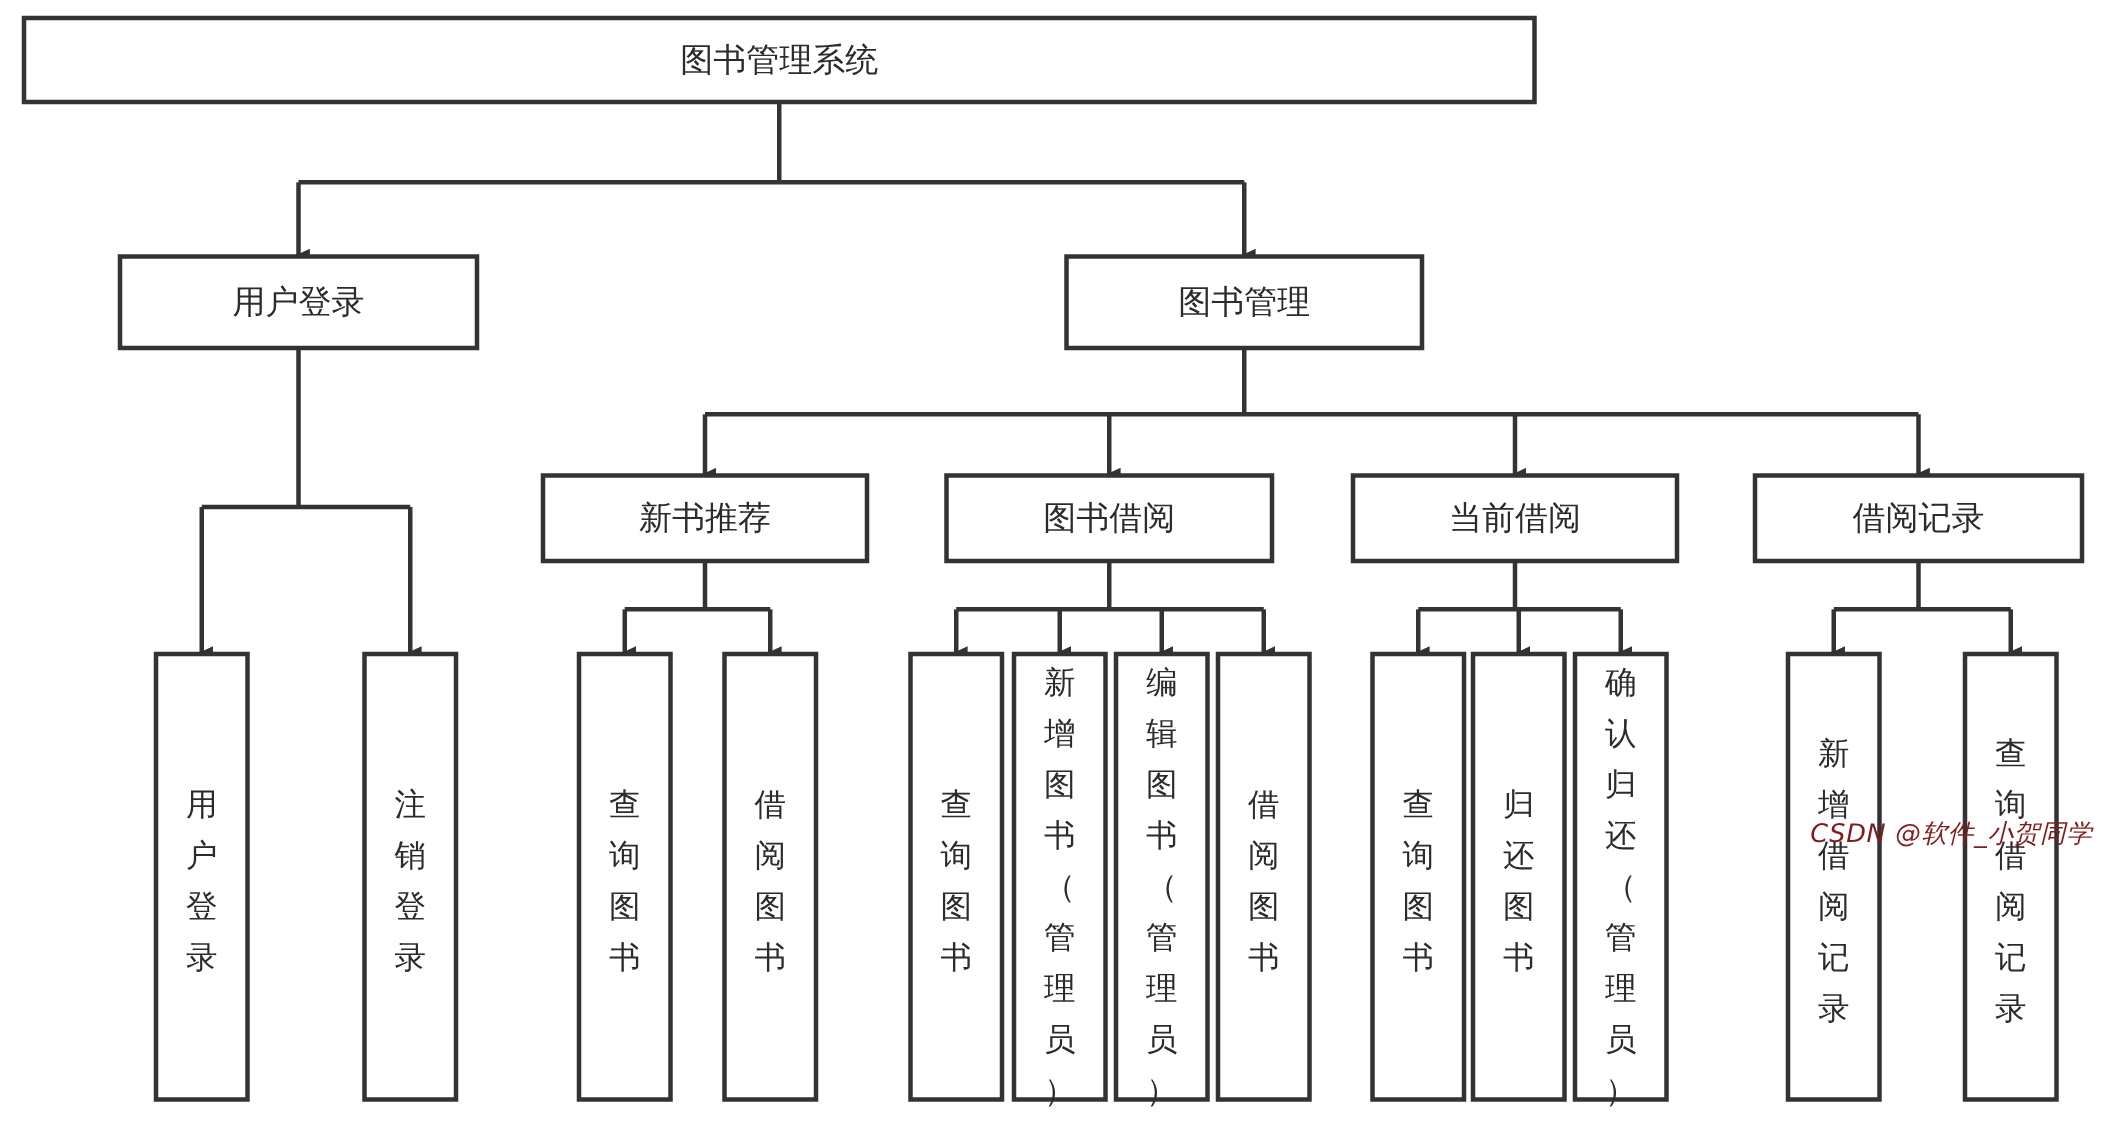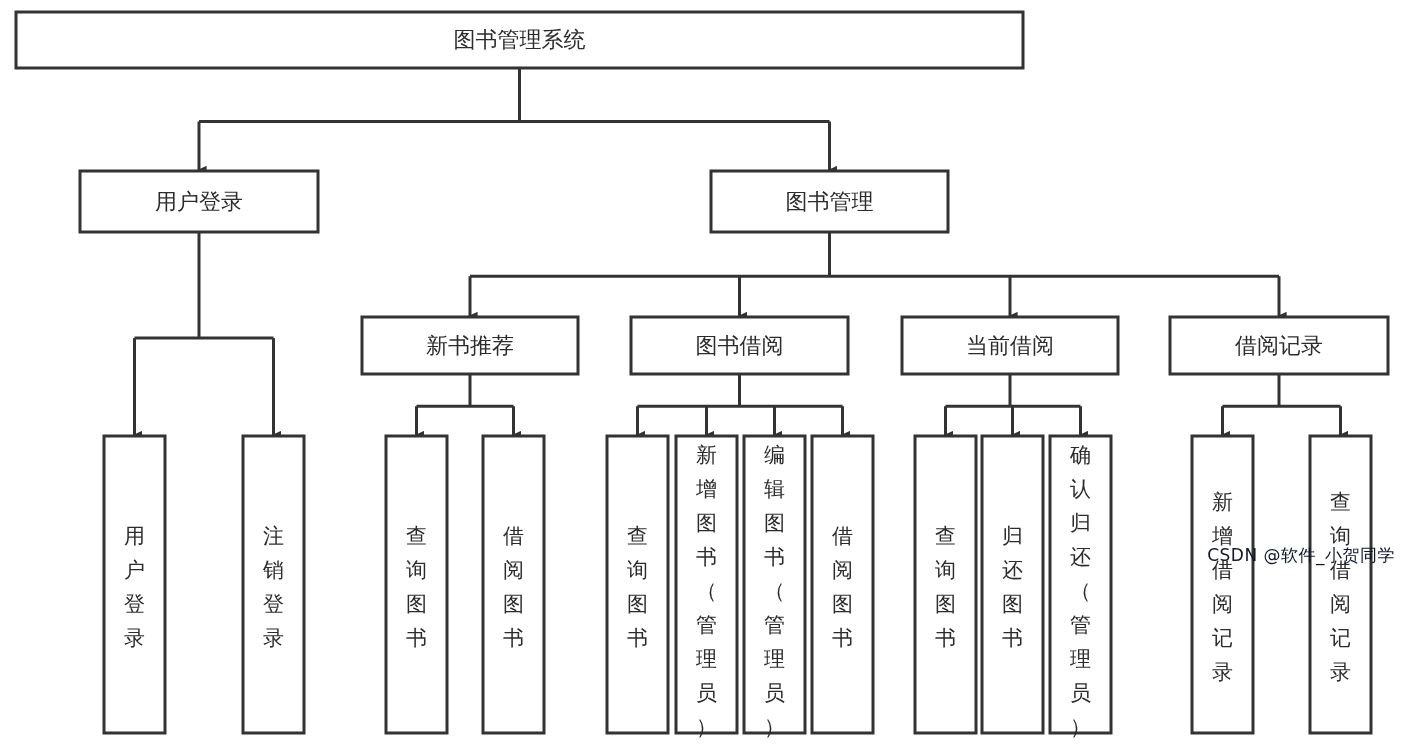--- a/index.html
+++ b/index.html
@@ -44,26 +44,27 @@
   .node-label-vertical {
     fill: #2b2b2b;
     font-family: "DejaVu Sans", "Liberation Sans", sans-serif;
     font-size: 21px;
     text-anchor: middle;
   }
   .watermark {
     position: absolute;
     right: 10px;
     bottom: 8px;
-    color: #0f172a;
+    color: #7f1d1d;
     font-size: 17px;
     font-family: "DejaVu Sans", "Liberation Sans", sans-serif;
     white-space: nowrap;
     letter-spacing: 0.5px;
     pointer-events: none;
+    font-style: italic;
   }
 </style>
 </head>
 <body>
 
 <div id="diagram-root">
 
   <svg class="flow" viewBox="0 0 1405 747" preserveAspectRatio="none">
     <defs>
       <marker id="arrowhead" markerWidth="9" markerHeight="9" refX="4.2" refY="7.6" orient="auto" markerUnits="userSpaceOnUse">

